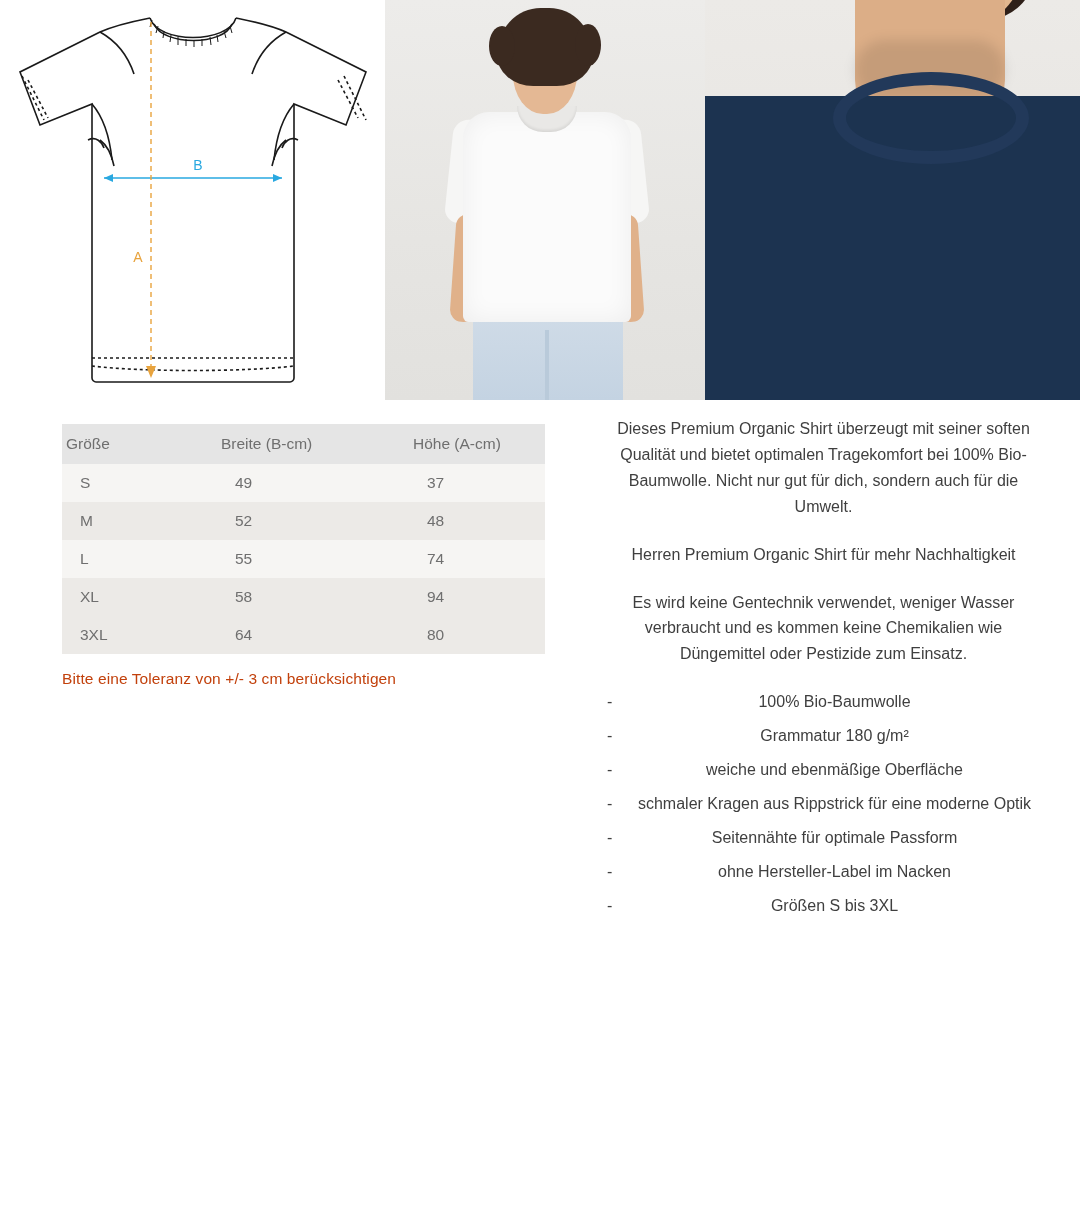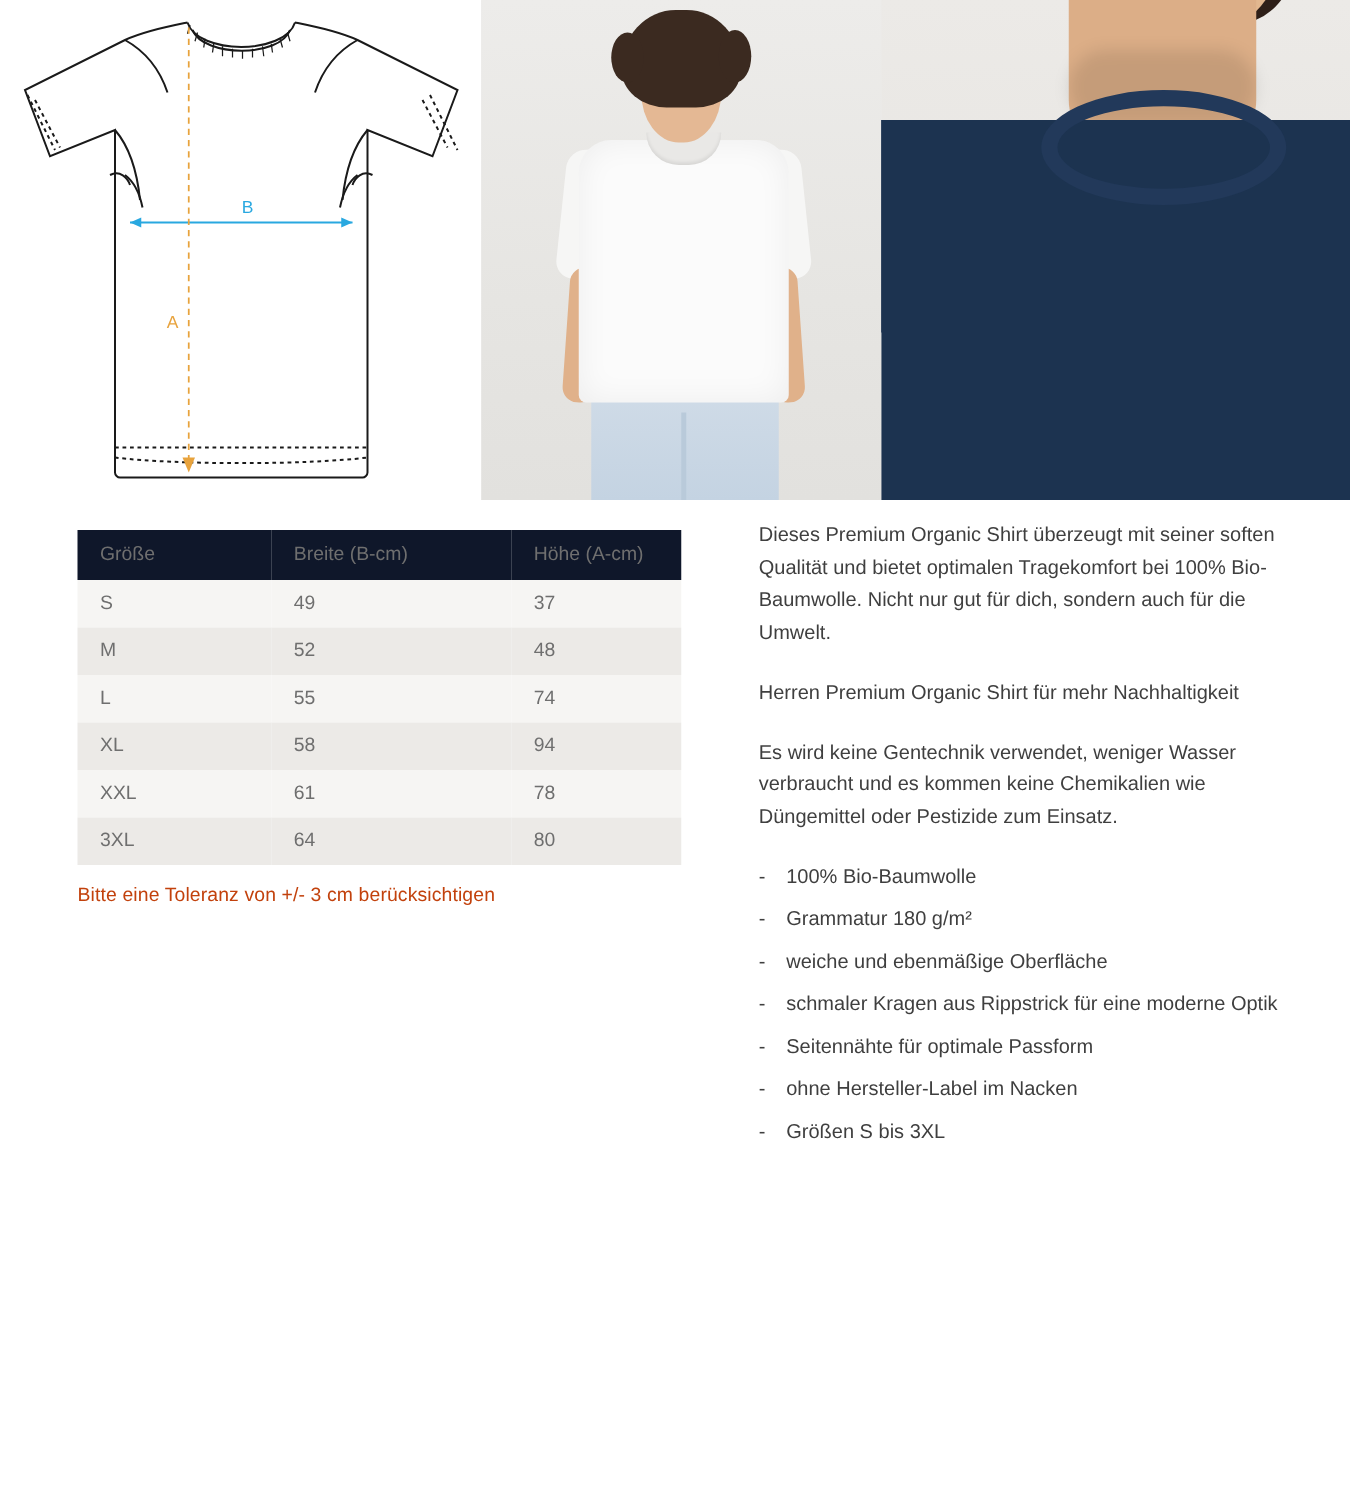--- a/index.html
+++ b/index.html
@@ -195,34 +195,35 @@
     display: flex;
     padding: 0;
   }
   .left-col {
     width: 545px;
     padding: 24px 0 0 62px;
   }
   .right-col {
     width: 535px;
     padding: 16px 40px 0 62px;
+    text-align: center;
   }
 
   
   table.size-table {
     border-collapse: collapse;
     width: 483px;
     font-size: 15.5px;
   }
   table.size-table th {
     text-align: left;
     font-weight: normal;
     color: #6f6f6f;
-    background: #0f172a;
-    padding: 11px 0 11px 18px;
+    background: #e5e5e5;
+    padding: 11px 0 11px 4px;
   }
   table.size-table td {
     color: #6f6f6f;
     padding: 10px 0 10px 18px;
   }
   table.size-table tr.odd td { background: #f6f5f3; }
   table.size-table tr.even td { background: #eceae7; }
   .col-size { width: 155px; }
   .col-breite { width: 192px; }
   .col-hoehe { width: 136px; }
@@ -374,25 +375,20 @@
         <tr class="odd">
           <td>L</td>
           <td>55</td>
           <td>74</td>
         </tr>
         <tr class="even">
           <td>XL</td>
           <td>58</td>
           <td>94</td>
         </tr>
-        <tr class="odd">
-          <td>XXL</td>
-          <td>61</td>
-          <td>78</td>
-        </tr>
         <tr class="even">
           <td>3XL</td>
           <td>64</td>
           <td>80</td>
         </tr>
       </tbody>
     </table>
 
     <div class="tolerance">Bitte eine Toleranz von +/- 3 cm berücksichtigen</div>
   </div>

